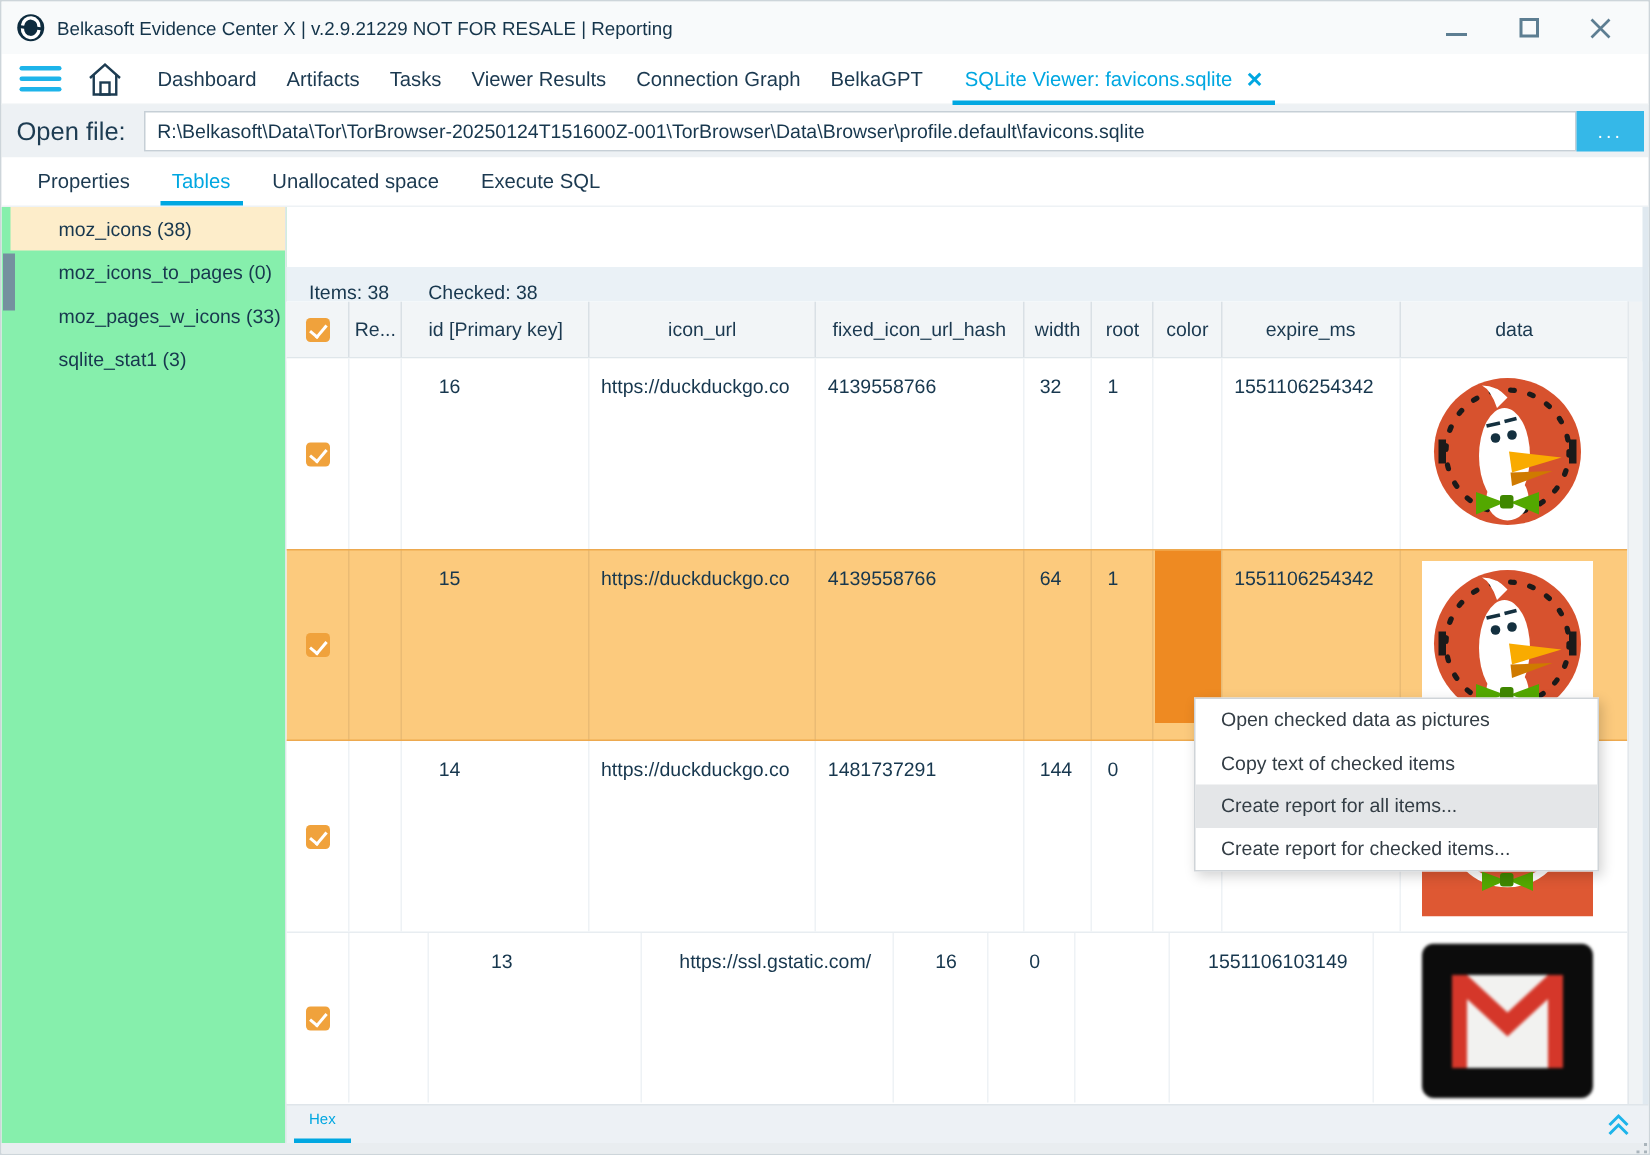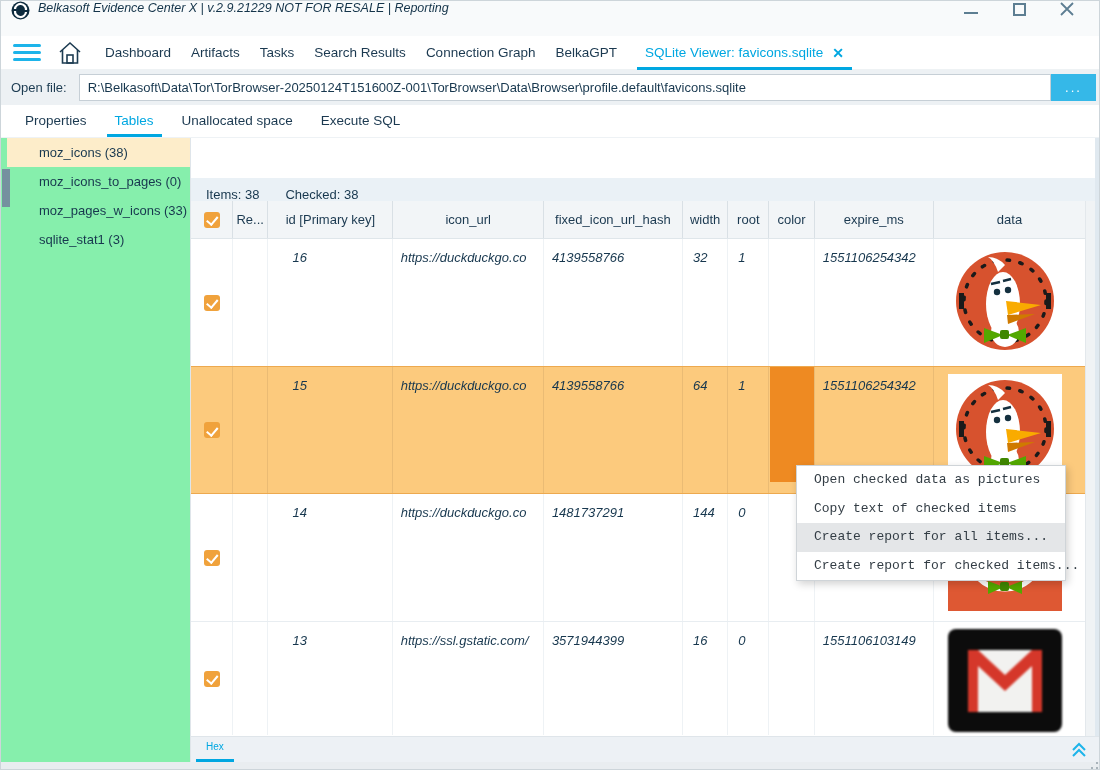--- a/index.html
+++ b/index.html
@@ -1,39 +1,39 @@
 <!DOCTYPE html>
 <html><head>
 <meta charset="utf-8">
 <style>
   * { margin:0; padding:0; box-sizing:border-box; }
   body { font-family:"Liberation Sans", sans-serif; background:#d8dde1; }
   .window { position:relative; width:1100px; height:770px; background:#fff; border:1px solid #cdd5da; overflow:hidden; color:#1d3c52; }
 
   
-  .titlebar { position:absolute; left:0; top:0; width:100%; height:35px; background:#f8fafb; display:flex; align-items:flex-start; padding:0 10px;font-style:italic; }
+  .titlebar { position:absolute; left:0; top:0; width:100%; height:35px; background:#f8fafb; display:flex; align-items:center; padding:0 10px; }
   .logo { width:19px; height:19px; margin-right:8px; flex:0 0 auto; }
   .title-text { font-size:12.5px; color:#14344a; }
   .win-controls { margin-left:auto; display:flex; align-items:center; gap:32px; padding-right:14px; }
   .wc { width:16px; height:16px; display:flex; align-items:center; justify-content:center; cursor:pointer; }
   .wc-min i { display:block; width:14px; height:2px; background:#5d7e92; margin-top:8px; }
   .wc-max i { display:block; width:13px; height:13px; border:2px solid #5d7e92; }
 
   
   .navbar { position:absolute; left:0; top:35px; width:100%; height:34px; background:#ffffff; display:flex; align-items:center; border-bottom:1px solid #eef2f4; }
   .hamburger { width:28px; margin:0 16px 0 12px; cursor:pointer; }
   .hamburger i { display:block; height:3px; background:#1db4ea; border-radius:2px; margin:4px 0; }
   .home-btn { width:26px; height:26px; margin-right:12px; cursor:pointer; }
   .nav-item { font-size:13.5px; color:#1b3950; margin:0 10px; cursor:pointer; white-space:nowrap; }
   .nav-item.active { color:#00a7e1; display:flex; align-items:center; gap:9px; height:34px; padding:0 8px; border-bottom:3px solid #00a7e1; padding-top:3px; }
   .tab-close { color:#00a7e1; font-size:14px; font-weight:bold; cursor:pointer; line-height:1; }
 
   
   .openfile { position:absolute; left:0; top:69px; width:100%; height:35px; background:#edf1f4; display:flex; align-items:center; }
-  .of-label { font-size:13px; margin:0 12px 0 10px; white-space:nowrap; }
+  .of-label { font-size:17px; margin:0 12px 0 10px; white-space:nowrap; }
   .of-input { flex:1; height:27px; background:#fff; border:1px solid #c6cfd6; font-size:13px; color:#17374e; padding:0 8px; display:flex; align-items:center; white-space:nowrap; overflow:hidden; }
   .of-browse { width:45px; height:27px; background:#35b8e8; color:#fff; border:none; font-size:13px; letter-spacing:2px; cursor:pointer; margin-right:3px; }
 
   
   .viewtabs { position:absolute; left:0; top:104px; width:100%; height:33px; background:#fff; display:flex; align-items:stretch; padding-left:10px; border-bottom:1px solid #eef2f5; }
   .vtab { font-size:13.5px; color:#1b3950; padding:8px 8px 0 8px; margin:0 6px; cursor:pointer; white-space:nowrap; }
   .vtab.active { color:#00a7e1; border-bottom:3px solid #00a7e1; }
 
   
   .sidebar { position:absolute; left:0; top:137px; width:190px; height:624px; background:#86efac; border-right:1px solid #dfe5ea; }
@@ -48,21 +48,21 @@
   .dtab.active { color:#00a7e1; border-bottom:3px solid #00a7e1; }
 
   
   .grid { position:absolute; left:190px; top:200px; width:894px; height:535px; background:#fff; overflow:hidden; font-size:13px; }
   .grow { display:flex; width:894px;justify-content:space-between; }
   .cell { flex:0 0 auto; border-right:1px solid #eef2f5; overflow:hidden; white-space:nowrap; }
   .c0{width:42px;} .c1{width:35px;} .c2{width:125px;} .c3{width:150px;} .c4{width:139px;} .c5{width:45px;} .c6{width:41px;} .c7{width:45px;} .c8{width:119px;} .c9{width:151px; border-right:none;}
   .ghead { height:38px; background:#f2f5f7; border-bottom:1px solid #dfe6ea; }
   .ghead .cell { border-right:1px solid #d9e0e5; display:flex; align-items:center; justify-content:center; color:#1b3950; }
   .ghead .c9 { border-right:none; }
-  .row { height:128px; border-bottom:1px solid #e8edf1; background:#fff;font-style:italic; }
+  .row { height:128px; border-bottom:1px solid #e8edf1; background:#fff; }
   .row .cell { height:100%; padding-top:11px; color:#17374e; }
   .row .c0 { display:flex; align-items:center; justify-content:center; padding-top:0; }
   .row .c2 { padding-left:24px; } .row .c3 { padding-left:7px; } .row .c4 { padding-left:8px; }
   .row .c5 { padding-left:10px; } .row .c6 { padding-left:10px; } .row .c8 { padding-left:8px; }
   .row .c9 { padding:7px 0 0 14px; }
   .row.selected { background:#fcca7d; border-top:1px solid #eda94f; border-bottom-color:#eda94f; margin-top:-1px; }
   .row.selected .cell { border-right-color:rgba(0,0,0,0.07); }
   .row.last { height:113px; border-bottom:none; }
   .cb { width:16px; height:16px; border-radius:3px; background:#f0a23c; position:relative; cursor:pointer; flex:0 0 auto; }
   .cb::after { content:""; position:absolute; left:5px; top:2.5px; width:4.5px; height:8.5px; border:solid #fff; border-width:0 2px 2px 0; transform:rotate(40deg); }
@@ -79,21 +79,21 @@
   
   .hexbar { position:absolute; left:190px; top:735px; width:910px; height:26px; background:#edf1f5; border-top:1px solid #dfe5ea; display:flex; align-items:center; }
   .hex-tab { font-size:10px; color:#00a7e1; padding:4px 10px 2px 10px; margin-left:5px; border-bottom:3px solid #00a7e1; height:25px; cursor:pointer; }
   .chevrons { margin-left:auto; margin-right:14px; cursor:pointer; }
   .statusstrip { position:absolute; left:0; top:761px; width:1100px; height:9px; background:#e9edf0; }
   .grip { position:absolute; right:3px; bottom:2px; width:12px; height:12px; }
   .grip i { position:absolute; width:2px; height:2px; background:#a9b4bb; }
 
   
   .ctx-menu { position:absolute; left:795px; top:464px; width:270px; background:#fff; border:1px solid #cfd4d8; box-shadow:2px 3px 8px rgba(0,0,0,0.18); z-index:50; }
-  .ctx-item { height:28.5px; line-height:28.5px; font-size:13px; color:#333d45; padding-left:17px; cursor:pointer; white-space:nowrap;font-family:Liberation Mono, monospace; }
+  .ctx-item { height:28.5px; line-height:28.5px; font-size:13px; color:#333d45; padding-left:17px; cursor:pointer; white-space:nowrap; }
   .ctx-item.highlight { background:#e4e6e8; }
 </style>
 </head>
 <body>
 
 <div class="window">
 
   <div class="titlebar">
     <svg class="logo" viewBox="0 0 19 19">
       <circle cx="9.5" cy="9.5" r="9" fill="#0d2b3e"></circle>
@@ -122,21 +122,21 @@
         <i></i>
       </div>
     <svg class="home-btn" viewBox="0 0 26 26" fill="none" stroke="#1d3c52" stroke-width="1.6">
       <path d="M3,12 L13,3 L23,12"></path>
         <path d="M5.5,10 V23 H20.5 V10"></path>
         <rect x="10" y="15" width="6" height="8"></rect>
     </svg>
     <span class="nav-item">Dashboard</span>
     <span class="nav-item">Artifacts</span>
     <span class="nav-item">Tasks</span>
-    <span class="nav-item">Search Results</span>
+    <span class="nav-item">Viewer Results</span>
     <span class="nav-item">Connection Graph</span>
     <span class="nav-item">BelkaGPT</span>
     <span class="nav-item active">
       <span>SQLite Viewer: favicons.sqlite</span>
       <span class="tab-close">✕</span>
     </span>
   </div>
 
   <div class="openfile">
     <span class="of-label">Open file:</span>
@@ -281,21 +281,20 @@
       </div>
     </div>
 
     <div class="grow row last">
       <div class="cell c0">
           <span class="cb"></span>
         </div>
       <div class="cell c1"></div>
       <div class="cell c2">13</div>
       <div class="cell c3">https://ssl.gstatic.com/</div>
-      <div class="cell c4">3571944399</div>
       <div class="cell c5">16</div>
       <div class="cell c6">0</div>
       <div class="cell c7"></div>
       <div class="cell c8">1551106103149</div>
       <div class="cell c9">
         <svg class="fav fav-blur" width="114" height="103" viewBox="0 0 114 103">
           <rect width="114" height="103" rx="8" fill="#0c0c0c"></rect>
           <rect x="20" y="21" width="74" height="62" fill="#f2f2f0"></rect>
           <path d="M20,21 L20,83 L30,83 L30,37 L57,62 L84,37 L84,83 L94,83 L94,21 L84,21 L57,46 L30,21 Z" fill="#d5372a"></path>
         </svg>

